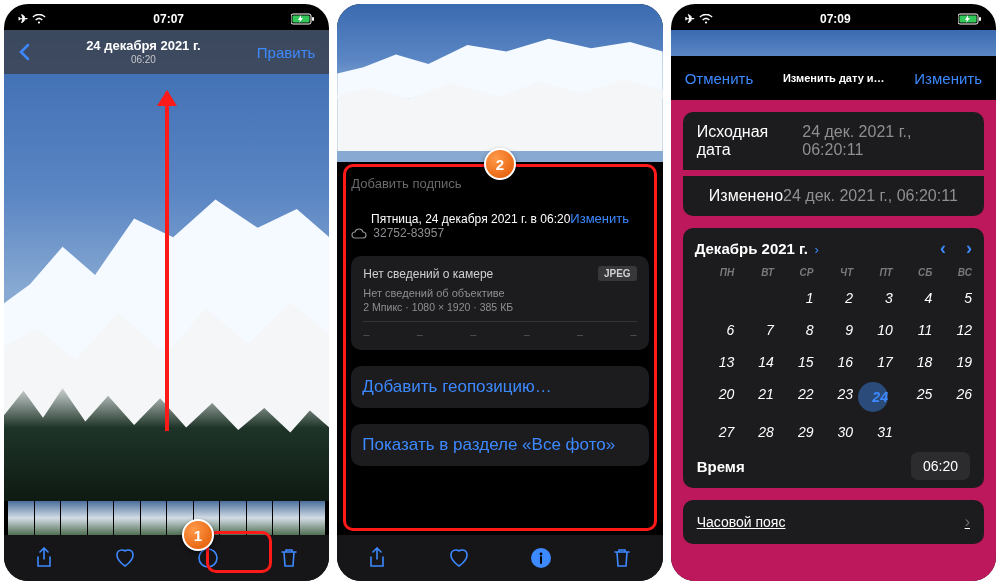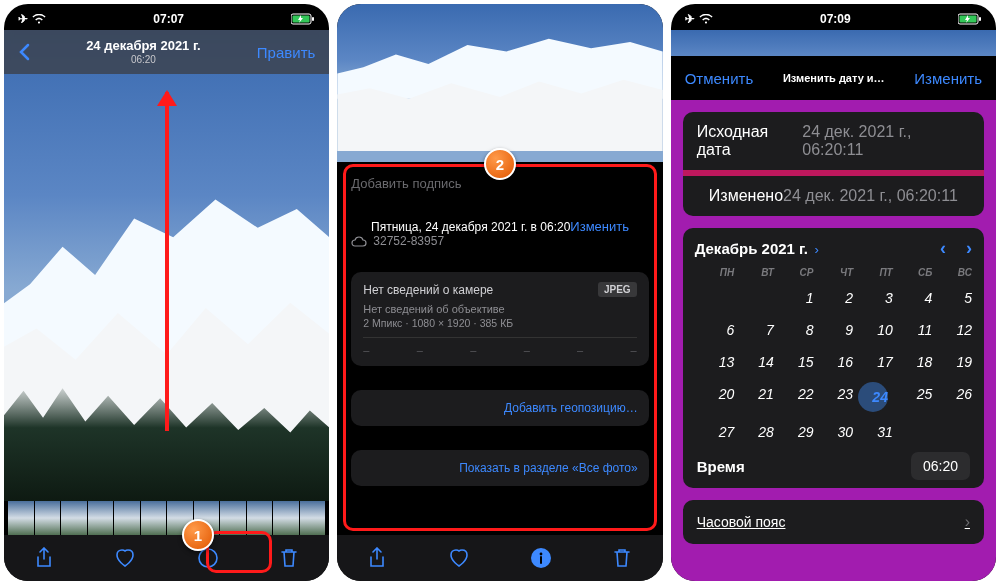--- a/index.html
+++ b/index.html
@@ -25,34 +25,34 @@
 .toolbar{height:46px;display:flex;justify-content:space-around;align-items:center;background:#161618;}
 .tb-ic{color:#3d89ff;}
 .tb-ic.active svg{fill:#3d89ff;}
 .arrow{position:absolute;left:50%;top:62px;bottom:70px;width:4px;background:#ff1a1a;transform:translateX(-50%);}
 .arrow::before{content:"";position:absolute;top:-2px;left:50%;transform:translateX(-50%);border:10px solid transparent;border-bottom:16px solid #ff1a1a;border-top:none;}
 .badge{position:absolute;width:28px;height:28px;border-radius:50%;background:radial-gradient(circle at 35% 30%,#ff9a4a,#e15600);border:2px solid #fff;color:#fff;font-weight:700;display:flex;align-items:center;justify-content:center;font-size:15px;box-shadow:0 2px 4px rgba(0,0,0,.5);z-index:5;}
 .redbox{position:absolute;border:3px solid #ff1a1a;border-radius:10px;pointer-events:none;z-index:4;}
 
 
 .photo-top{height:158px;position:relative;overflow:hidden;}
-.info-panel{flex:1;background:#000;padding:10px 14px;display:flex;flex-direction:column;gap:24px;font-size:12.5px;color:#aeaeb2;}
+.info-panel{flex:1;background:#000;padding:10px 14px;display:flex;flex-direction:column;gap:16px;font-size:12.5px;color:#aeaeb2;}
 .caption-row{color:#6a6a6e;font-size:13px;padding:4px 0;}
 .date-row{display:flex;justify-content:center;align-items:center;color:#fff;}
 .cloud-row{display:flex;align-items:center;gap:6px;color:#8e8e93;font-size:12px;}
 .card{background:#1c1c1e;border-radius:10px;padding:10px 12px;}
 .card-head{display:flex;justify-content:space-between;align-items:center;margin-bottom:6px;}
 .fmt-badge{background:#38383a;color:#d0d0d4;font-size:10px;padding:2px 6px;border-radius:3px;font-weight:600;}
 .meta-sub{color:#8e8e93;font-size:11px;margin-bottom:2px;}
 .meta-tech{color:#8e8e93;font-size:10.5px;}
 .dash-row{display:flex;justify-content:space-between;color:#5a5a5e;font-size:11px;margin-top:8px;padding-top:6px;border-top:1px solid #333;}
-.action-btn{background:#1c1c1e;border-radius:10px;text-align:right;padding:11px;color:#3d89ff;font-size:12px;}
-
-
-.s3-body{flex:1;background:#a21caf;display:flex;flex-direction:column;}
+.action-btn{background:#1c1c1e;border-radius:10px;text-align:left;padding:11px;color:#3d89ff;font-size:17px;}
+
+
+.s3-body{flex:1;background:#be185d;display:flex;flex-direction:column;}
 .s3-photo-hint{height:26px;background:linear-gradient(#3a6ab0,#5b86c4);}
 .s3-nav{height:44px;display:flex;align-items:center;justify-content:space-between;padding:0 14px;background:#000;}
 .s3-title{color:#fff;font-size:11px;font-weight:600;}
 .kv-group{background:#1c1c1e;border-radius:10px;margin:12px;overflow:hidden;}
 .kv-row{display:flex;justify-content:center;padding:11px 14px;font-size:16px;}
 .kv-row + .kv-row{border-top:6px solid #be185d;}
 .kv-label{color:#fff;}
 .kv-val{color:#8e8e93;}
 .cal-wrap{background:#1c1c1e;border-radius:10px;margin:0 12px;padding:10px 12px 4px;}
 .cal-head{display:flex;justify-content:space-between;align-items:center;margin-bottom:8px;}

